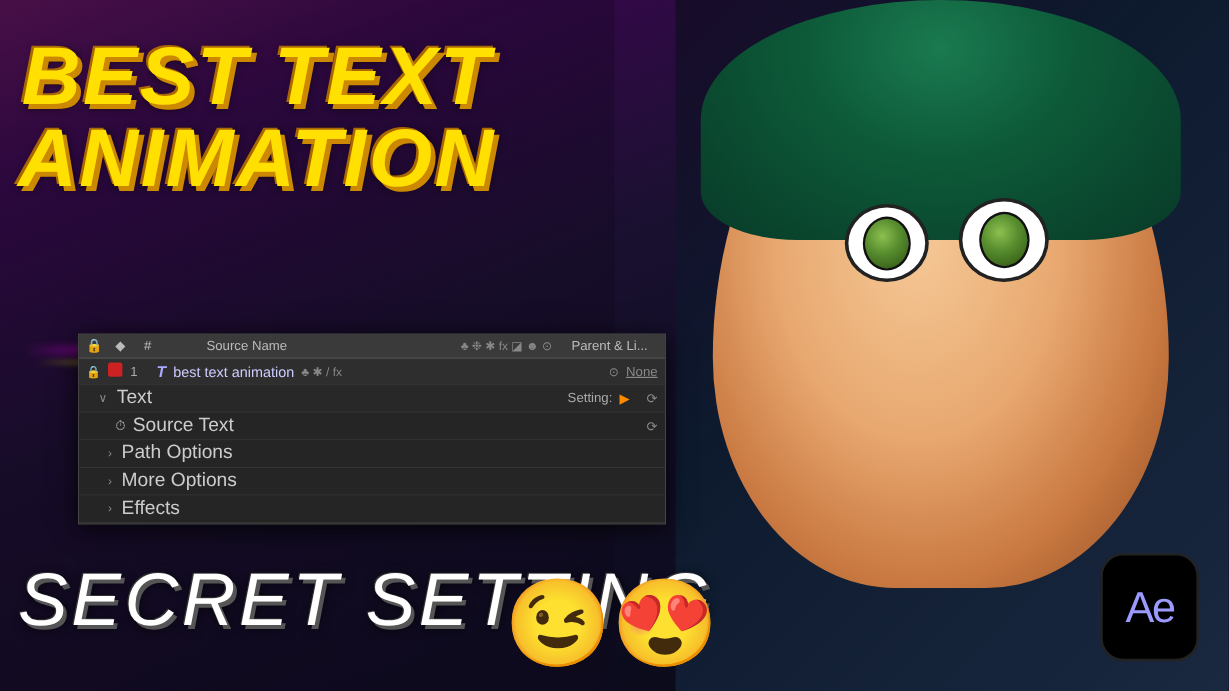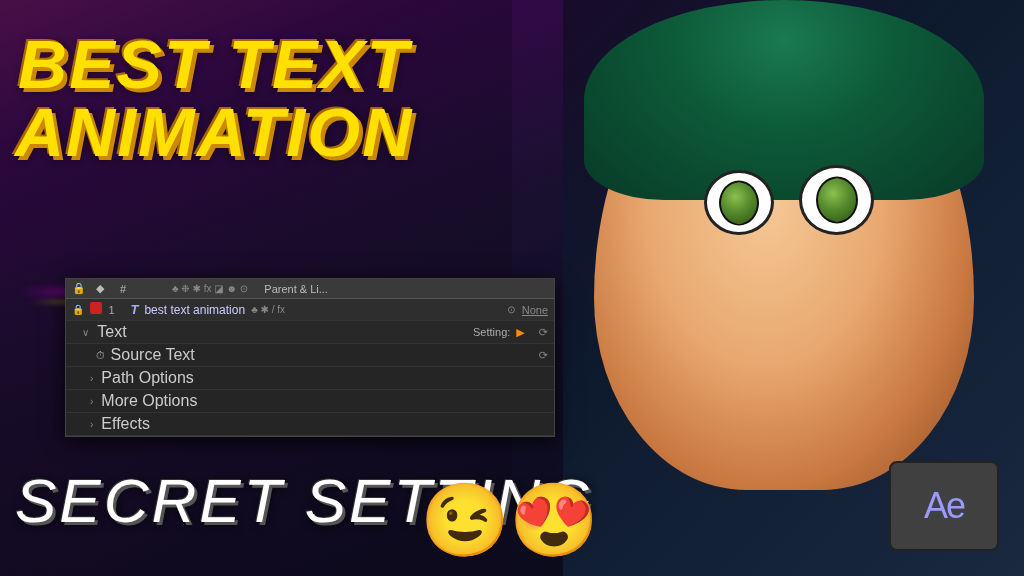--- a/index.html
+++ b/index.html
@@ -304,25 +304,25 @@
       z-index: 30;
       font-size: 72px;
       line-height: 1;
     }
 
     
     .ae-logo {
       position: absolute;
       right: 25px;
       bottom: 25px;
-      width: 110px;
+      width: 82px;
       height: 90px;
-      background: #404040;
+      background: #000000;
       border: 2px solid #222;
-      border-radius: 8px;
+      border-radius: 19px;
       display: flex;
       align-items: center;
       justify-content: center;
       z-index: 30;
     }
 
     .ae-logo-text {
       font-size: 36px;
       font-weight: 300;
       color: #9b9bff;
@@ -365,20 +365,21 @@
   <div class="title-line2">Animation</div>
 </div>
 
 <div class="ae-panel">
 
   <div class="ae-panel-header">
     <span class="col-lock">🔒</span>
     <span class="col-label">◆</span>
     <span class="col-num">#</span>
     <span class="col-type"></span>
+    <span class="col-name">Source Name</span>
     <span style="color:#888; font-size:10px;">♣ ❉ ✱ fx ◪ ☻ ⊙</span>
     <span class="col-parent">Parent &amp; Li...</span>
   </div>
 
   <div class="ae-row ae-row-layer">
     <span class="lock-icon">🔒</span>
     <span><span class="label-red"></span></span>
     <span style="color:#aaa; font-size:11px; width:16px;">1</span>
     <span class="text-icon">T</span>
     <span class="layer-name">best text animation</span>

